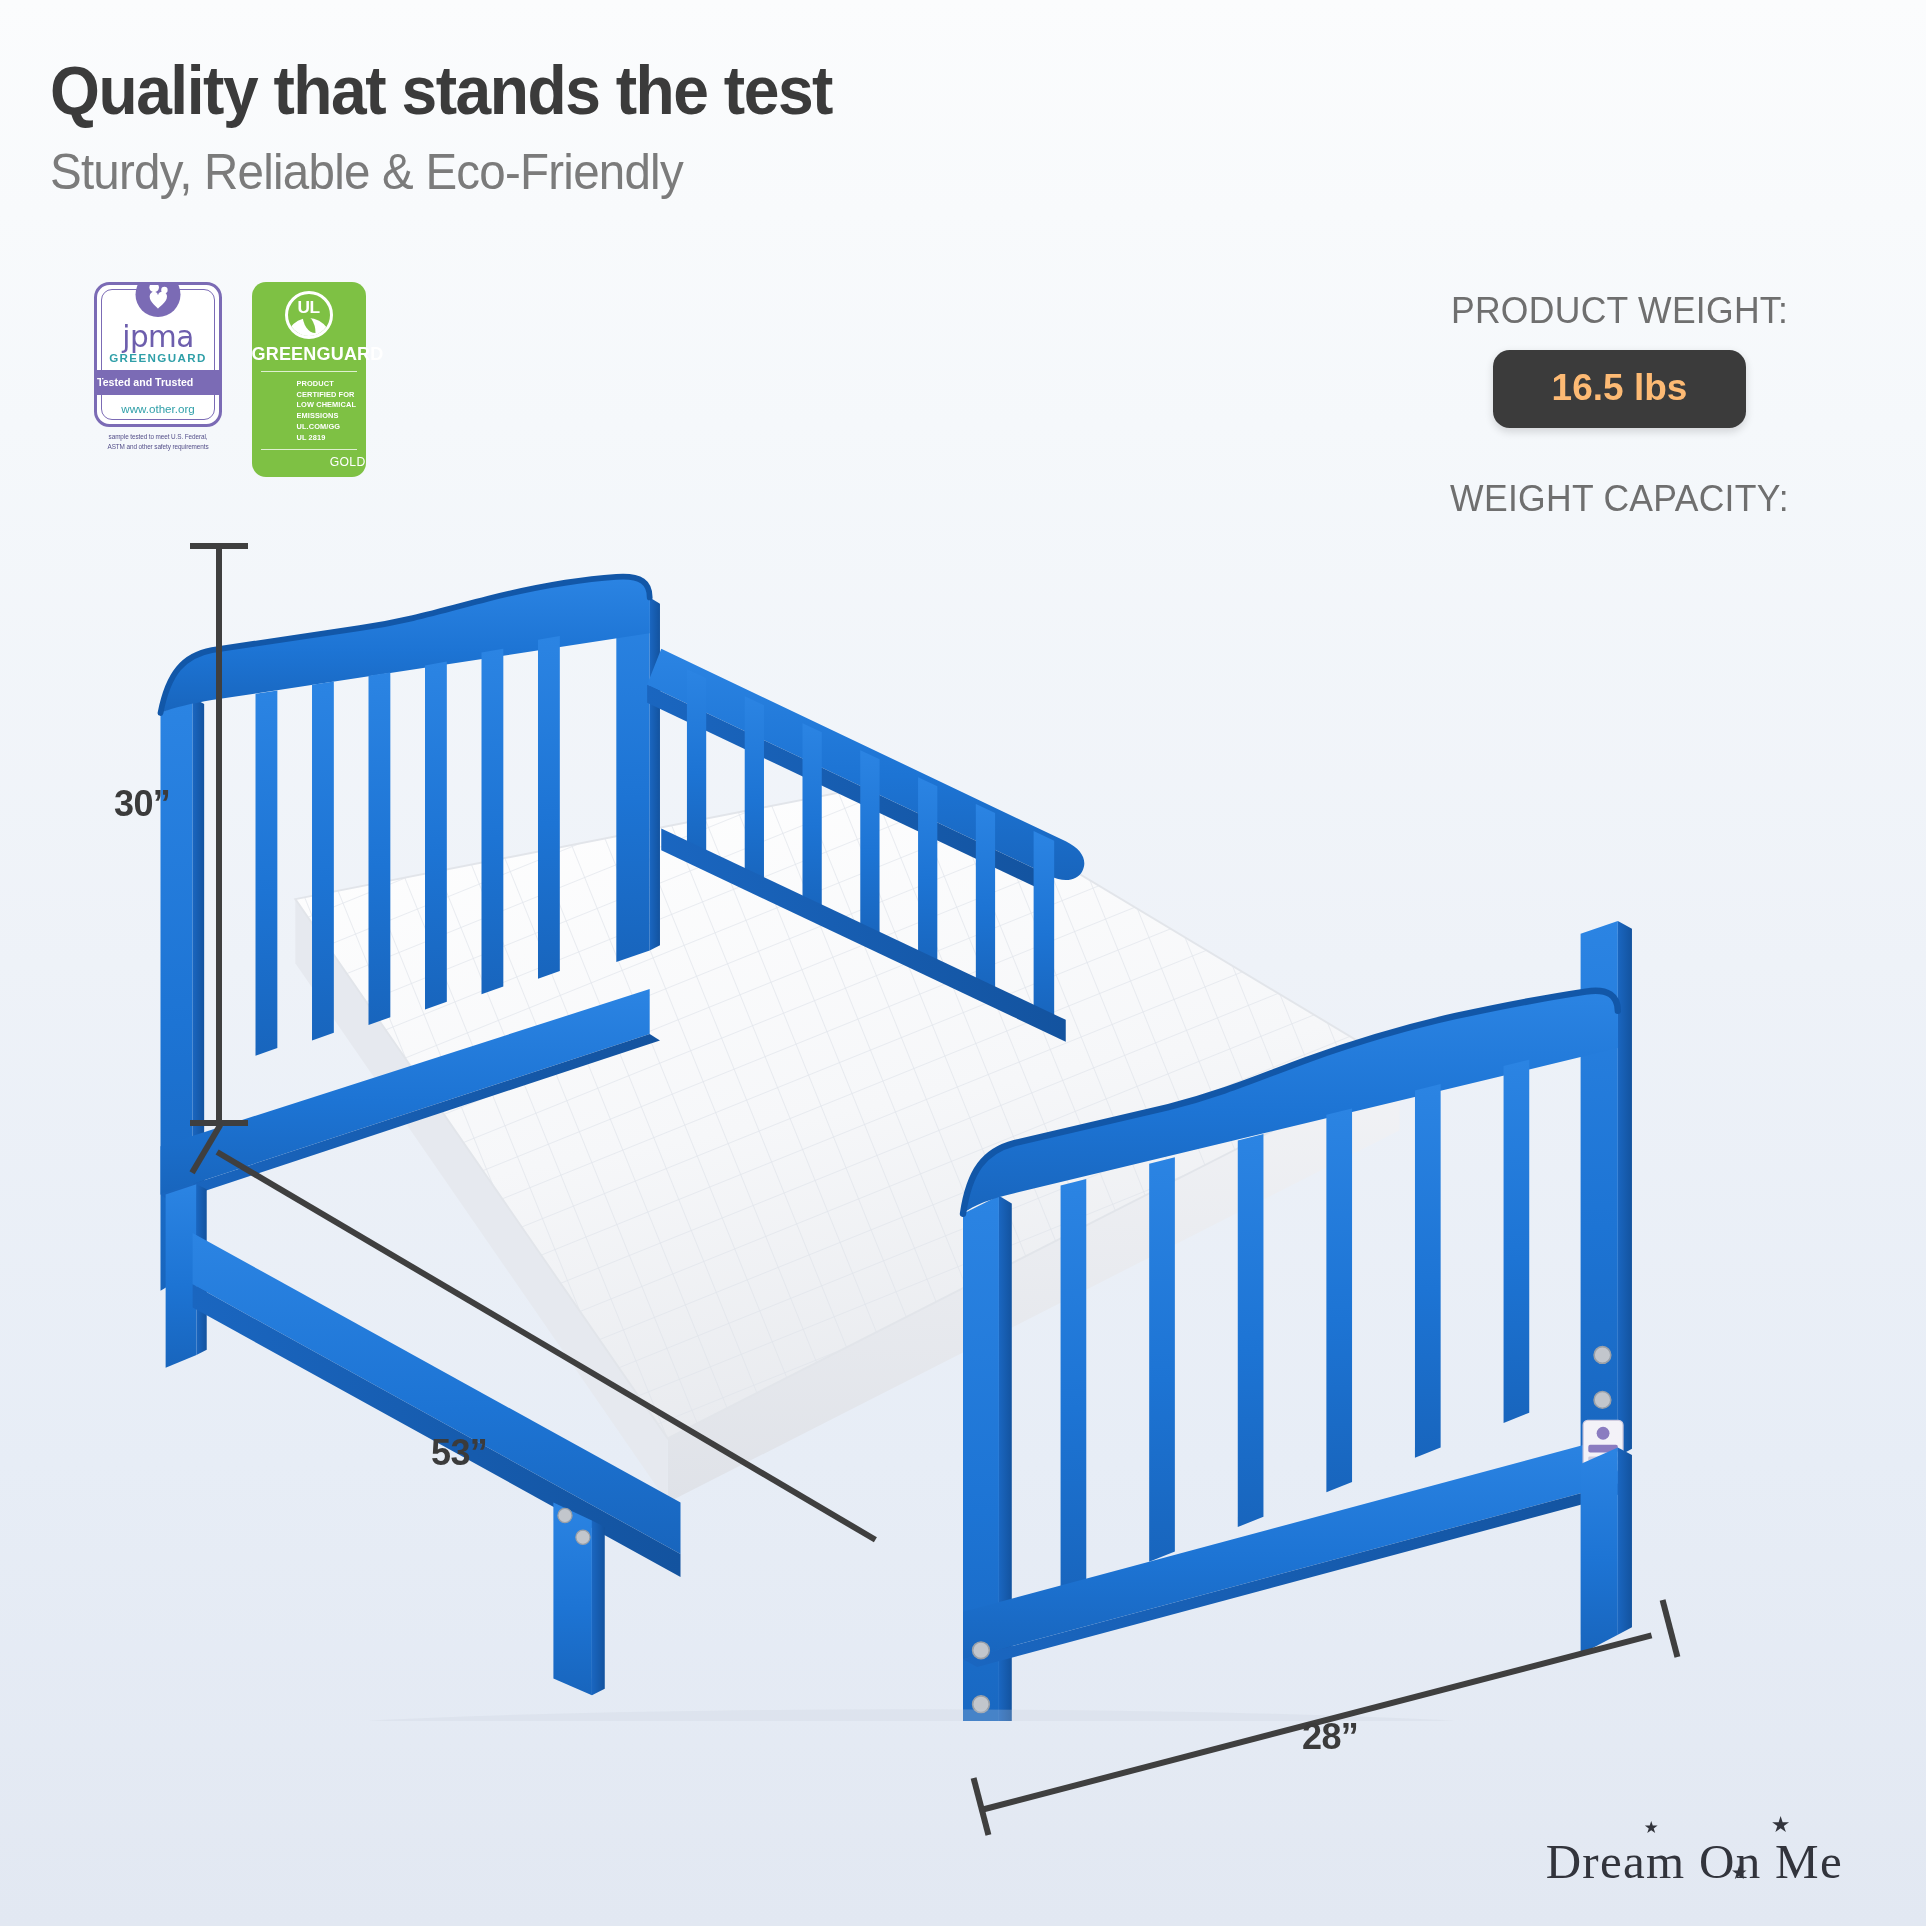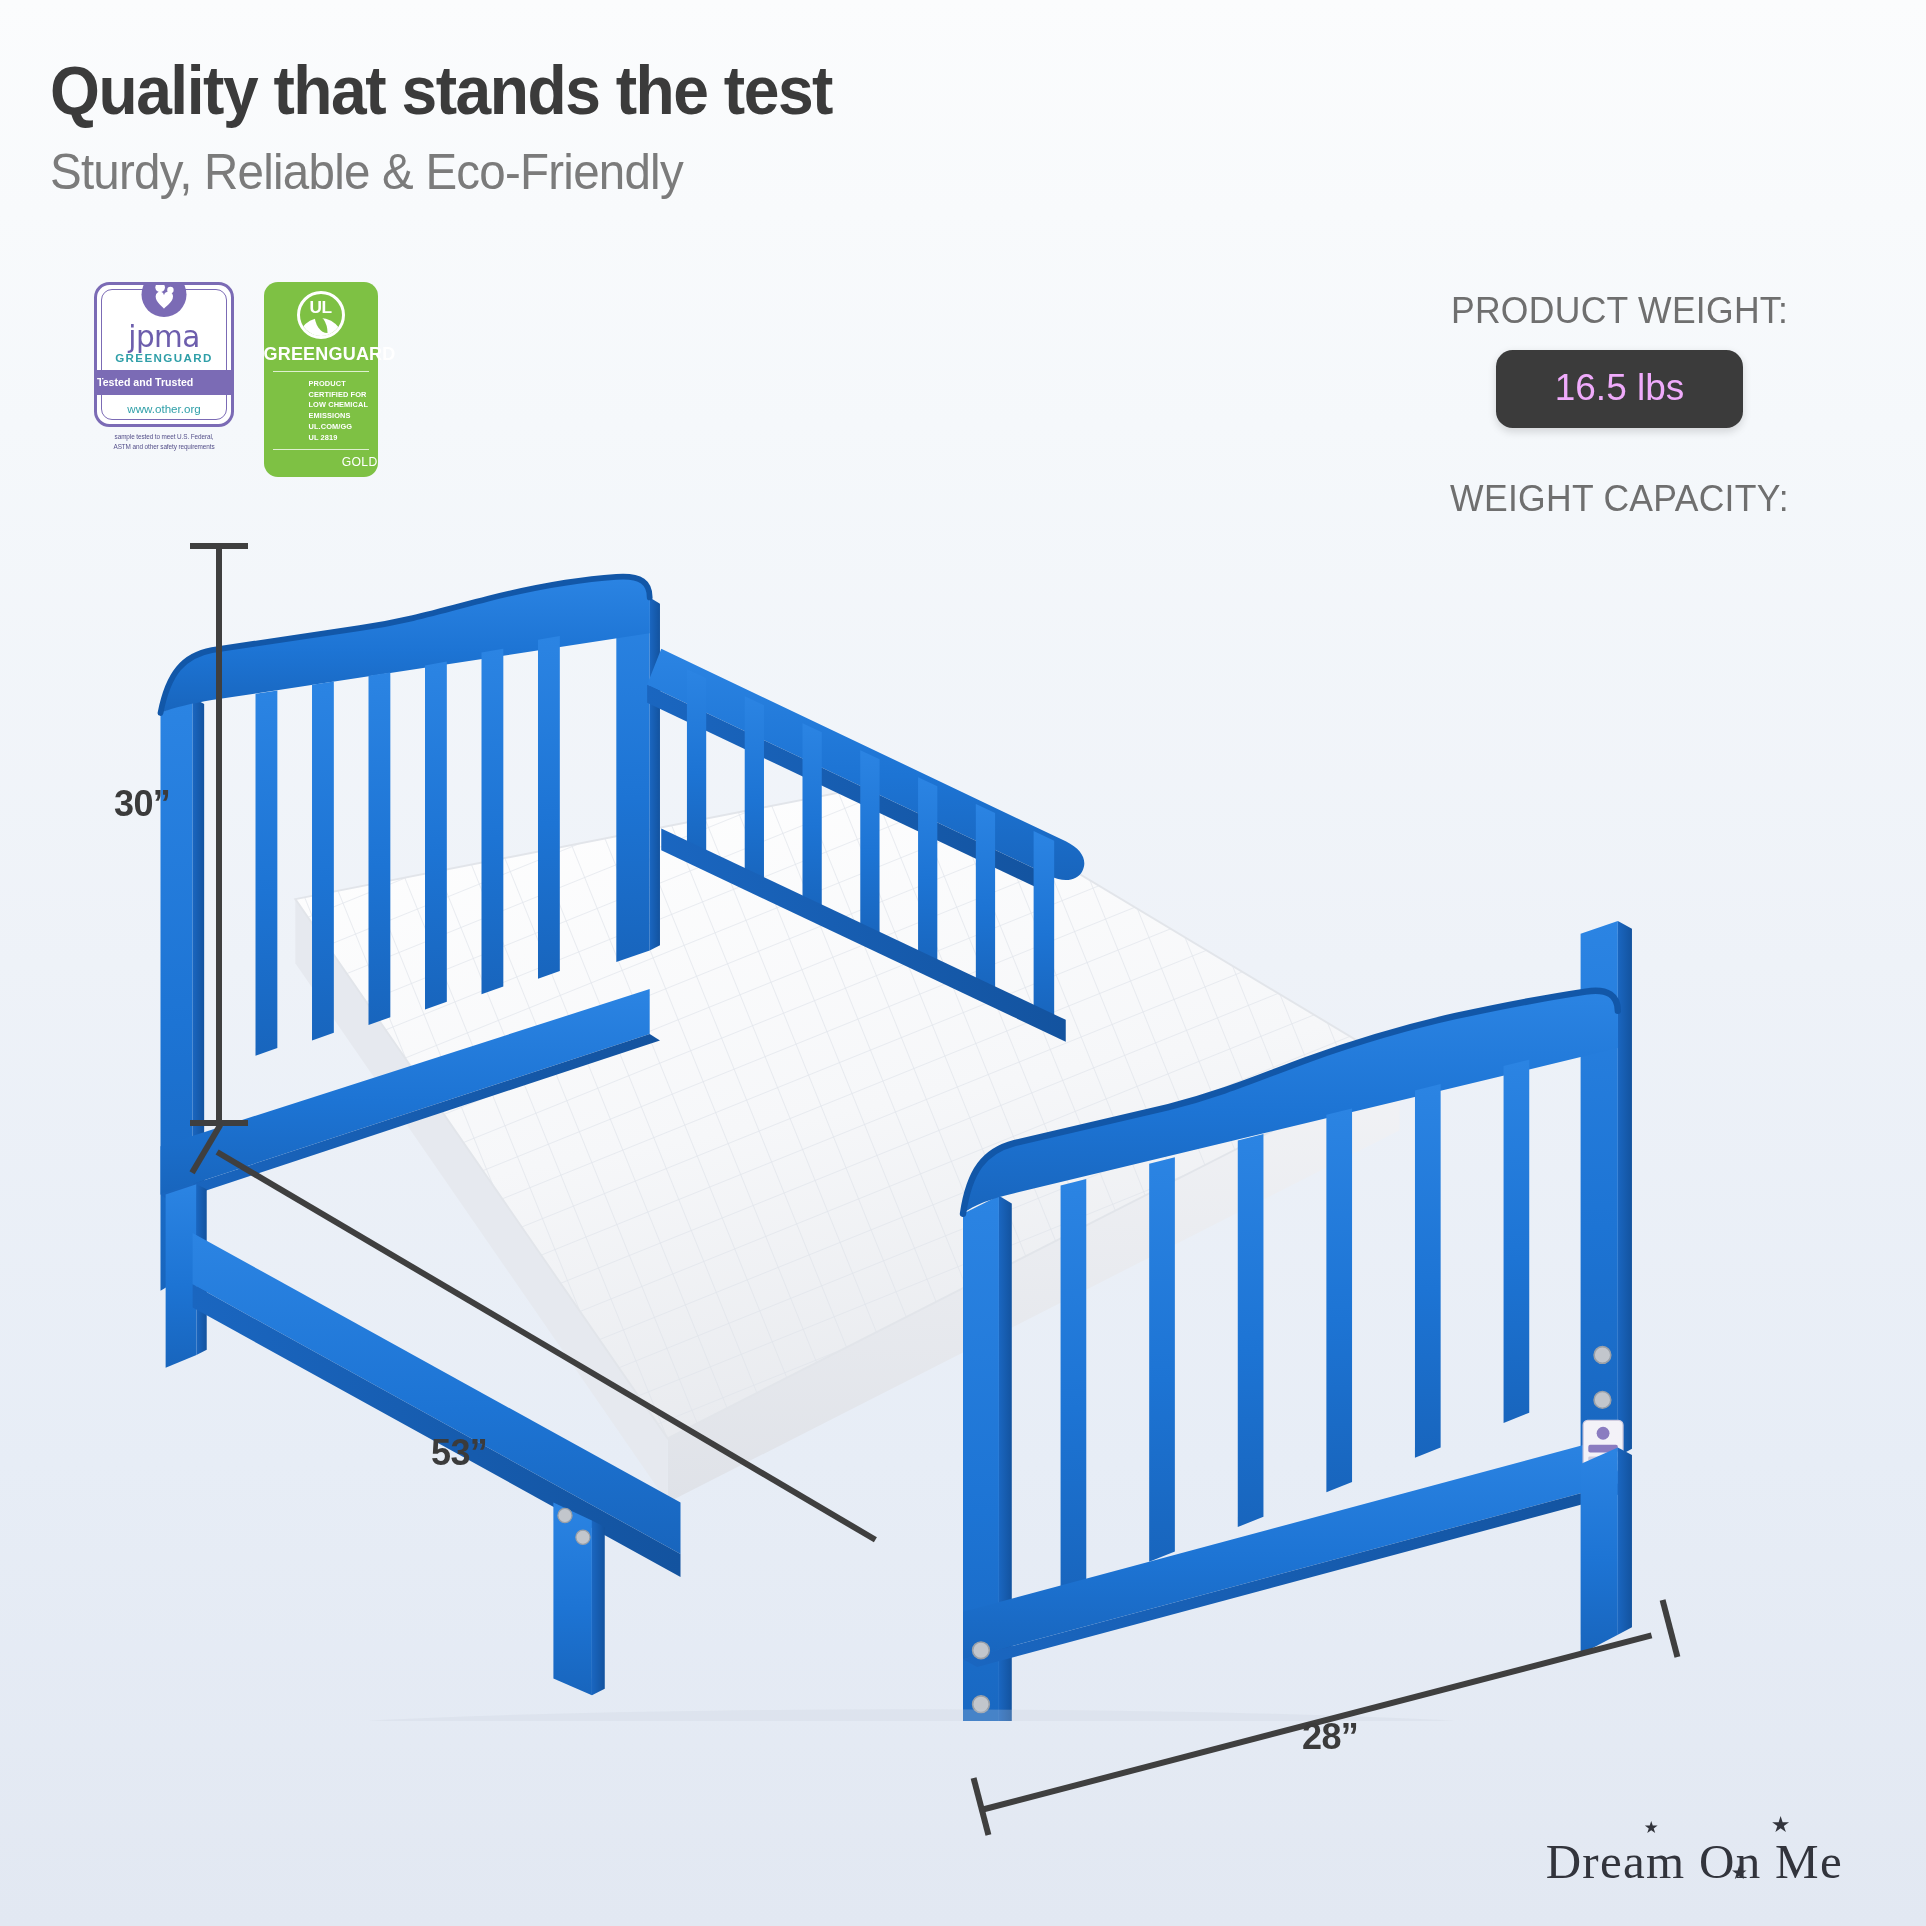--- a/index.html
+++ b/index.html
@@ -22,21 +22,21 @@
     font-size:50px; font-weight:400; color:#7b7b7b;
     letter-spacing:-0.8px; margin-top:22px; line-height:1.0;
     transform:scaleX(0.95); transform-origin:left center;
     white-space:nowrap;
   }
 
   
   #badges { position:absolute; left:94px; top:282px; display:flex; align-items:flex-start; gap:29.5px; }
 
   
-  #jpma-badge { width:140px; position:relative; }
+  #jpma-badge { width:128px; position:relative; }
   .jpma-card {
     border:3.2px solid #7b6bb5; border-radius:15.4px; background:#ffffff;
     position:relative; overflow:hidden; padding:0;
   }
   .jpma-inner-ring {
     position:absolute; inset:3.9px; border:1.6px solid #7b6bb5; border-radius:11px; pointer-events:none;
   }
   .jpma-logo-wrap { height:41px; position:relative; }
   .jpma-circle {
     position:absolute; left:50%; top:-13px; transform:translateX(-50%);
@@ -95,22 +95,22 @@
   .gg-gold-rule { height:1px; background:rgba(255,255,255,0.75); margin:0 9px; }
   .gg-gold { text-align:right; font-size:12.2px; font-weight:400; padding:5.1px 0 7.7px; letter-spacing:0.3px; }
 
   
   #specs { position:absolute; right:69px; top:290px; text-align:center; width:475px; }
   .spec-label {
     font-size:37px; color:#6f6f6f; font-weight:400; letter-spacing:0.3px;
     transform:scaleX(0.96); transform-origin:center; white-space:nowrap;
   }
   .spec-pill {
-    display:inline-block; background:#3b3b3b; color:#f0abfc;
-    border-radius:16.7px; font-size:37px; font-weight:400;
+    display:inline-block; background:#3b3b3b; color:#fdba74;
+    border-radius:16.7px; font-size:37px; font-weight:700;
     padding:16.7px 59px 19px; margin-top:18px; letter-spacing:0px;
     box-shadow:0 3.2px 9px rgba(0,0,0,0.14);
   }
   .spec-block + .spec-block { margin-top:50px; }
 
   
   #dims { position:absolute; inset:0; pointer-events:none; }
   .dimline { position:absolute; background:#3f3f3f; }
   .dim-label {
     position:absolute; font-size:36px; font-weight:700; color:#3b3b3b;

